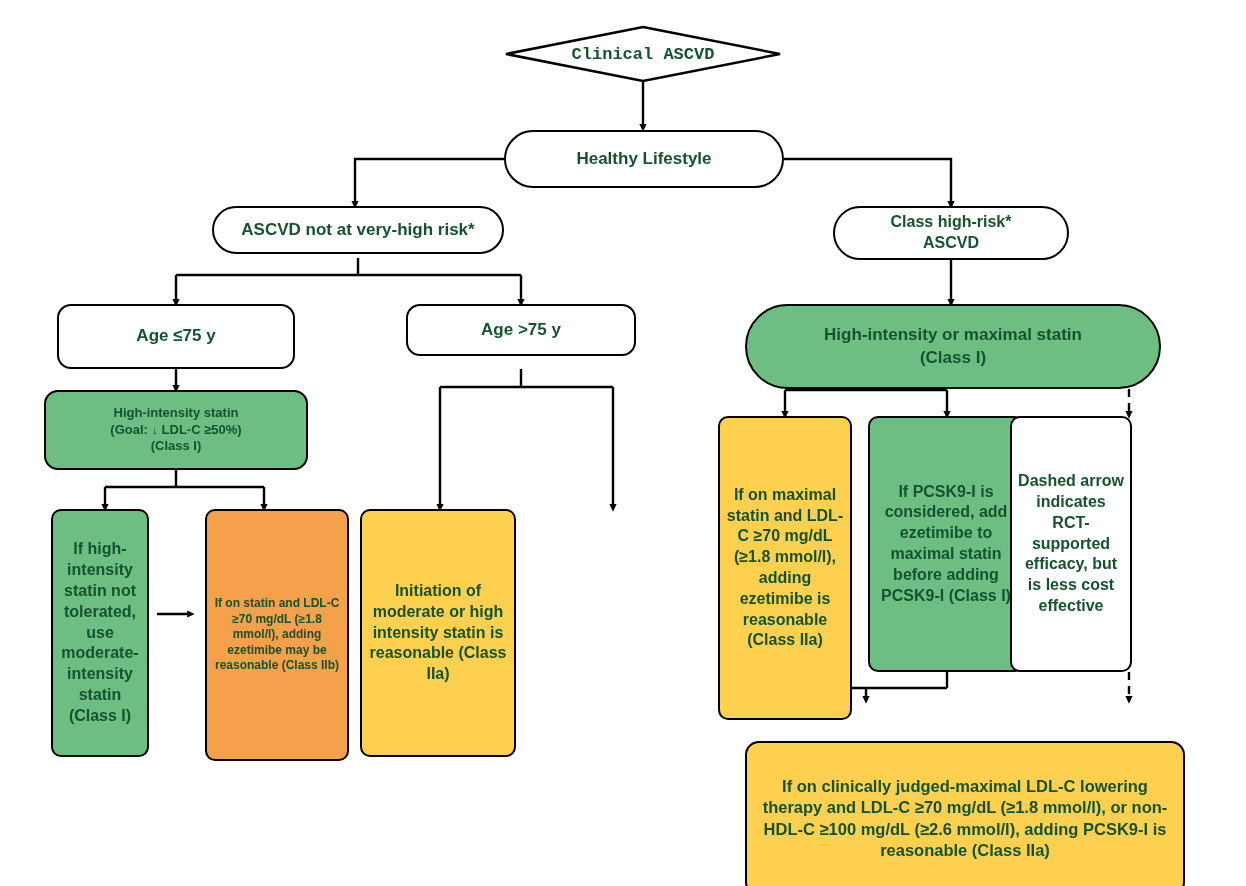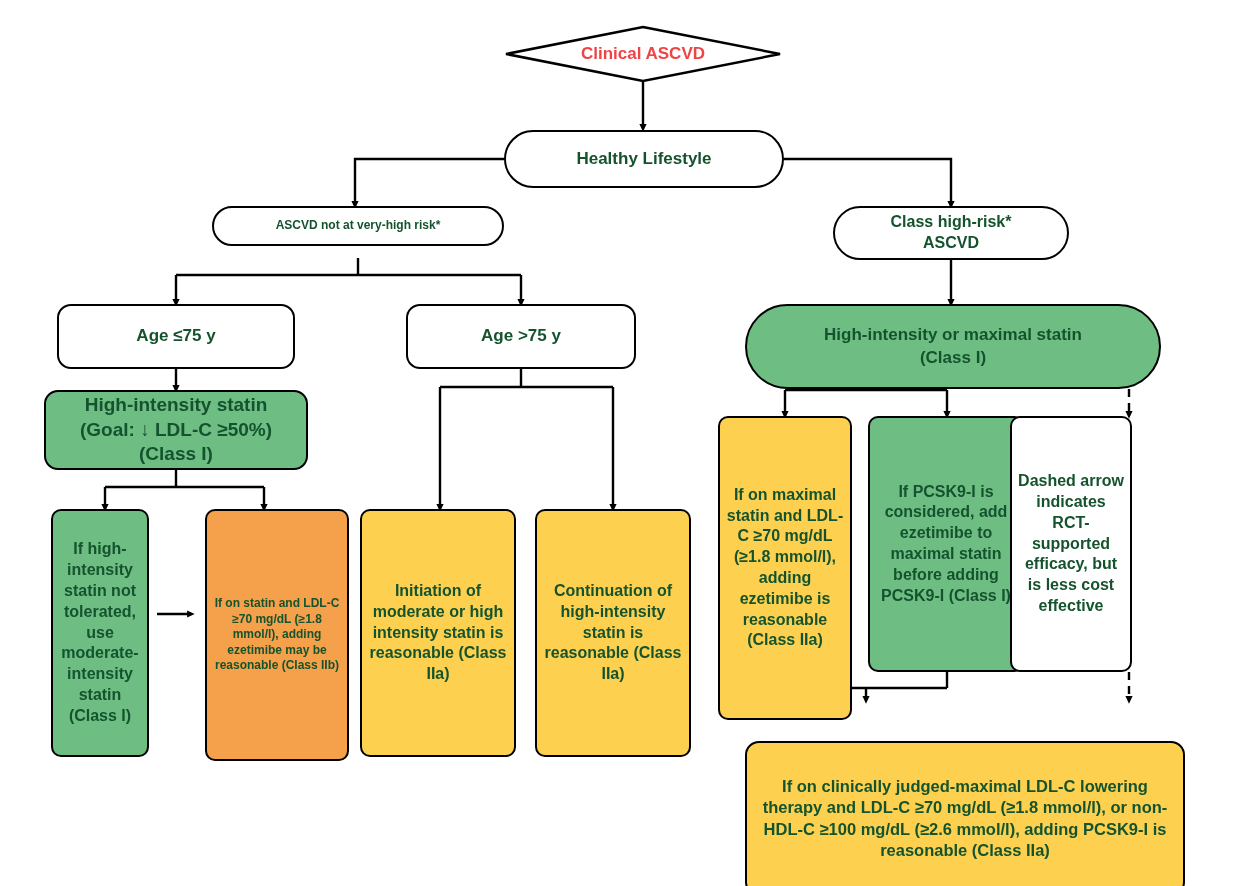--- a/index.html
+++ b/index.html
@@ -51,22 +51,22 @@
   }
   .diamond-wrap svg { display: block; }
   .diamond-label {
     position: absolute;
     left: 0; top: 0;
     width: 100%; height: 100%;
     display: flex;
     align-items: center;
     justify-content: center;
     font-weight: bold;
-    color: #ef4444;
-    font-family: Liberation Sans, sans-serif;
+    color: #14532d;
+    font-family: Liberation Mono, monospace;
   }
 </style>
 </head>
 <body>
 
 <div id="canvas">
 
   <svg id="wires" viewBox="0 0 1246 886" xmlns="http://www.w3.org/2000/svg">
     <defs>
       <marker id="ah" markerWidth="9" markerHeight="9" refX="4.5" refY="4.2" orient="auto" markerUnits="userSpaceOnUse">
@@ -126,43 +126,42 @@
 
   <div class="diamond-wrap" style="left:503px; top:25px; width:280px; height:58px;">
     <svg width="280" height="58" viewBox="0 0 280 58" xmlns="http://www.w3.org/2000/svg">
       <polygon points="140,2 277,29 140,56 3,29" fill="#ffffff" stroke="#000000" stroke-width="2.5"></polygon>
     </svg>
     <div class="diamond-label" style="font-size:17px;">Clinical ASCVD</div>
   </div>
 
   <div class="node stadium" style="left:504px; top:130px; width:280px; height:58px; font-size:17px;">Healthy Lifestyle</div>
 
-  <div class="node stadium" style="left:212px; top:206px; width:292px; height:40px; font-size:12px;">ASCVD not at very-high risk*</div>
+  <div class="node stadium" style="left:212px; top:206px; width:292px; height:48px; font-size:17px;">ASCVD not at very-high risk*</div>
 
   <div class="node stadium" style="left:833px; top:206px; width:236px; height:54px; font-size:16px;">Class high-risk*
 ASCVD</div>
 
   <div class="node rounded" style="left:57px; top:304px; width:238px; height:65px; font-size:17px;">Age ≤75 y</div>
 
-  <div class="node rounded" style="left:406px; top:304px; width:230px; height:65px; font-size:17px;">Age &gt;75 y</div>
+  <div class="node rounded" style="left:406px; top:304px; width:230px; height:52px; font-size:17px;">Age &gt;75 y</div>
 
-  <div class="node rounded green" style="left:44px; top:390px; width:264px; height:80px; font-size:19px;">High-intensity statin
+  <div class="node rounded green" style="left:44px; top:390px; width:264px; height:80px; font-size:13px;">High-intensity statin
 (Goal: ↓ LDL-C ≥50%)
 (Class I)</div>
 
   <div class="node stadium green" style="left:745px; top:304px; width:416px; height:85px; font-size:17px;">High-intensity or maximal statin
 (Class I)</div>
 
   <div class="node rounded-sm green" style="left:51px; top:509px; width:98px; height:248px; font-size:16px; padding:4px 5px;">If high-intensity statin not tolerated, use moderate-intensity statin (Class I)</div>
 
   <div class="node rounded-sm orange" style="left:192px; top:509px; width:144px; height:252px; font-size:12px; padding:4px 5px;margin-left:13px;">If on statin and LDL-C ≥70 mg/dL (≥1.8 mmol/l), adding ezetimibe may be reasonable (Class IIb)</div>
 
   <div class="node rounded-sm yellow" style="left:360px; top:509px; width:156px; height:248px; font-size:16px; padding:4px 7px;">Initiation of moderate or high intensity statin is reasonable (Class IIa)</div>
 
-  <div class="node rounded-sm yellow" style="left:535px; top:509px; width:156px; height:248px; font-size:16px; padding:4px 7px;">Continuation of high-intensity statin is reasonable (Class IIa)</div>
 
   <div class="node rounded-sm yellow" style="left:718px; top:416px; width:134px; height:304px; font-size:16px; padding:4px 5px;">If on maximal statin and LDL-C ≥70 mg/dL (≥1.8 mmol/l), adding ezetimibe is reasonable (Class IIa)</div>
 
   <div class="node rounded-sm green" style="left:868px; top:416px; width:156px; height:256px; font-size:16px; padding:16px 6px;">If PCSK9-I is considered, add ezetimibe to maximal statin before adding PCSK9-I (Class I)</div>
 
   <div class="node rounded-sm" style="left:1010px; top:416px; width:122px; height:256px; font-size:16px; padding:4px 5px;">Dashed arrow indicates RCT-supported efficacy, but is less cost effective</div>
 
   <div class="node rounded yellow" style="left:745px; top:701px; width:440px; height:155px; font-size:16.5px; padding:6px 14px;margin-top:40px;">If on clinically judged-maximal LDL-C lowering therapy and LDL-C ≥70 mg/dL (≥1.8 mmol/l), or non-HDL-C ≥100 mg/dL (≥2.6 mmol/l), adding PCSK9-I is reasonable (Class IIa)</div>
 
 </div>

